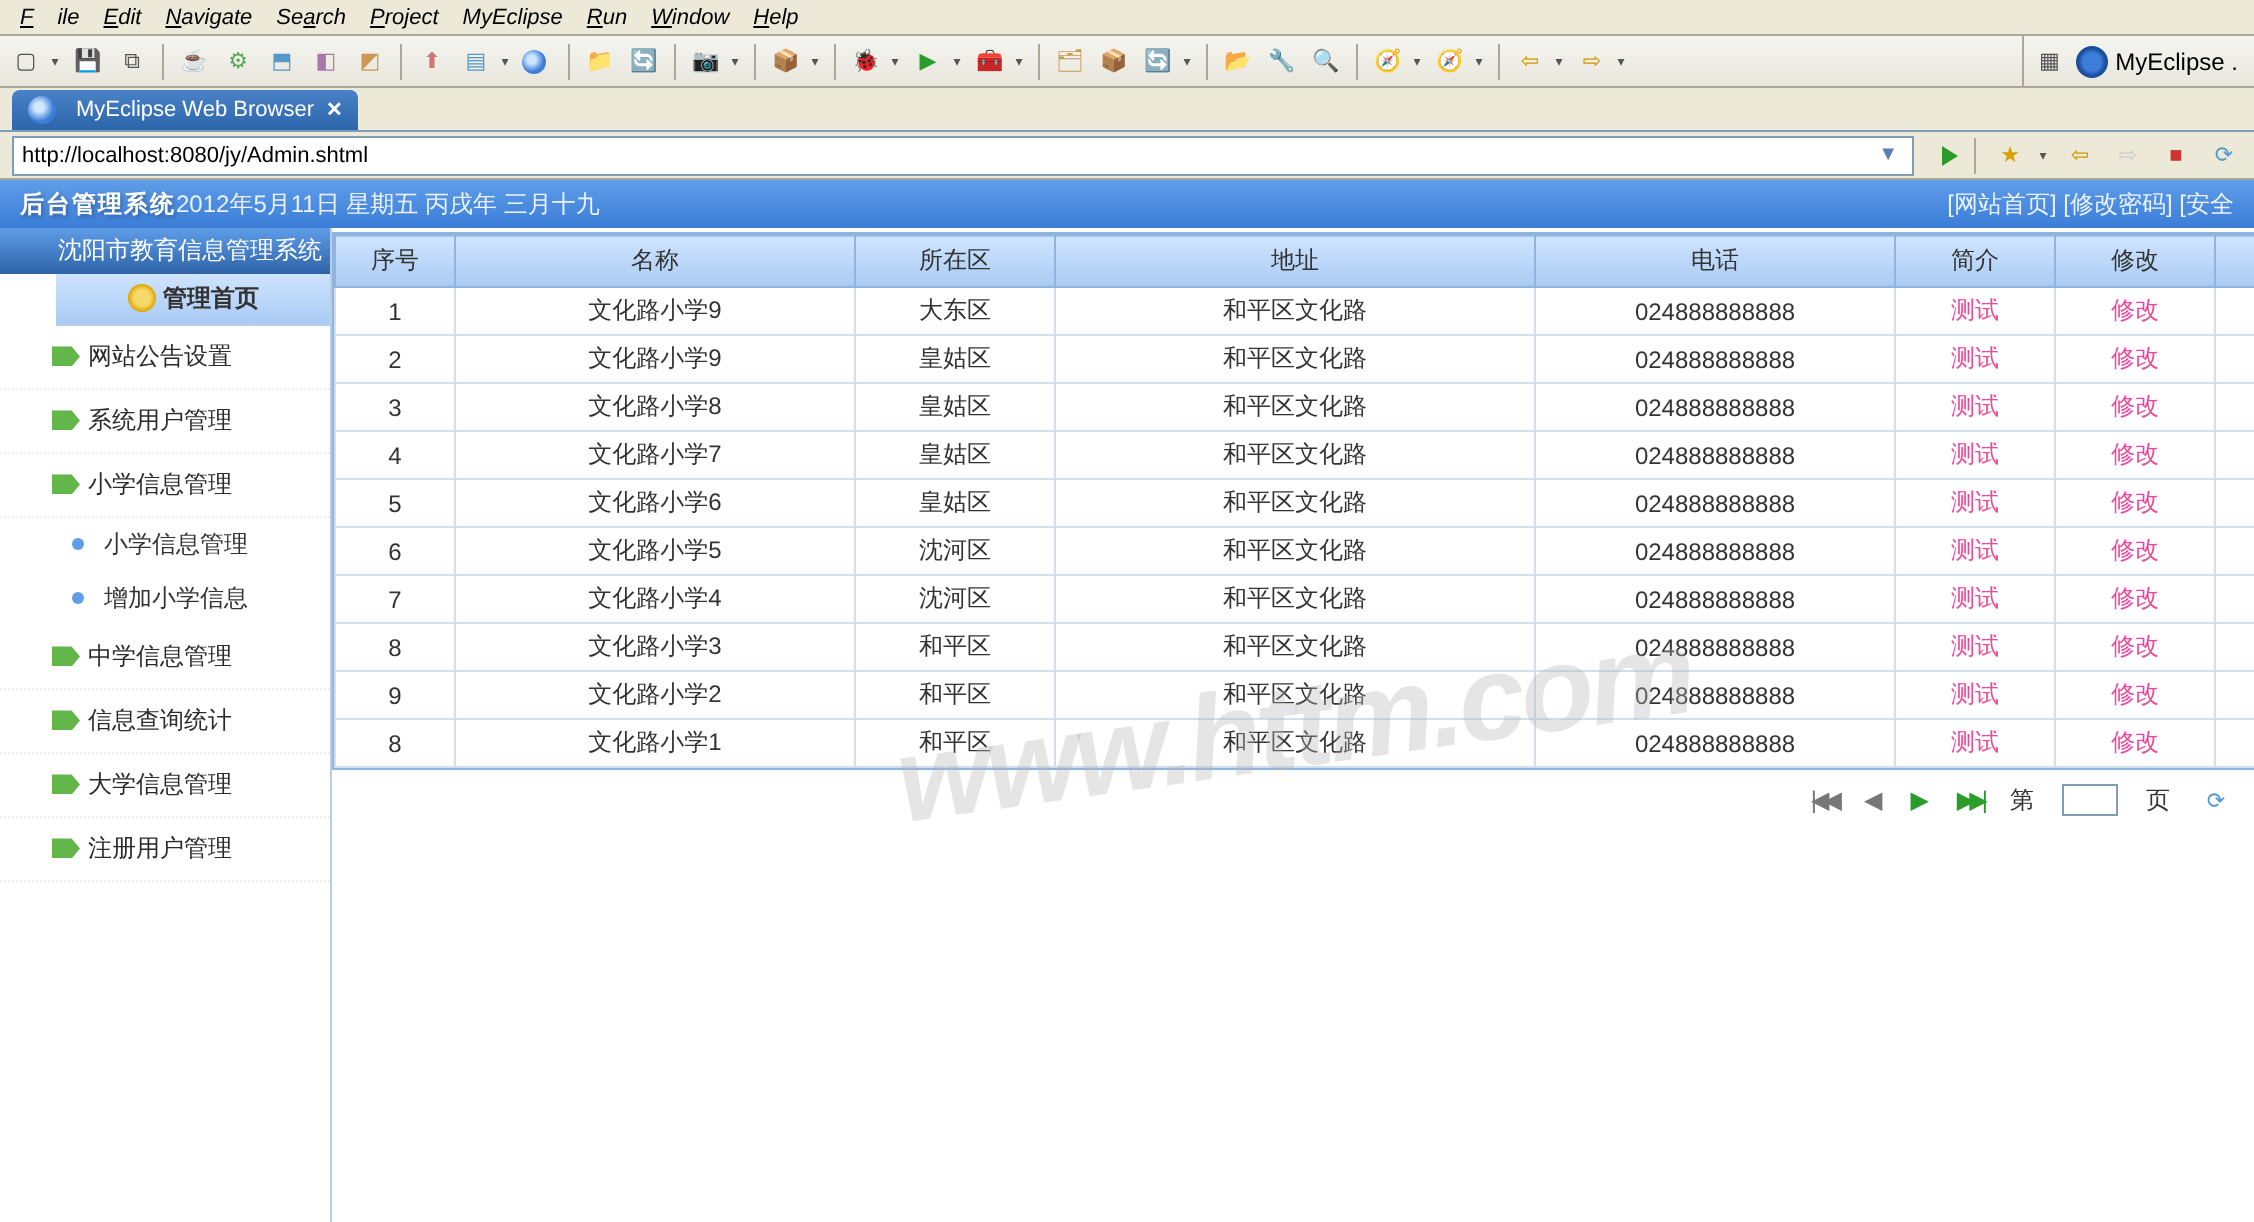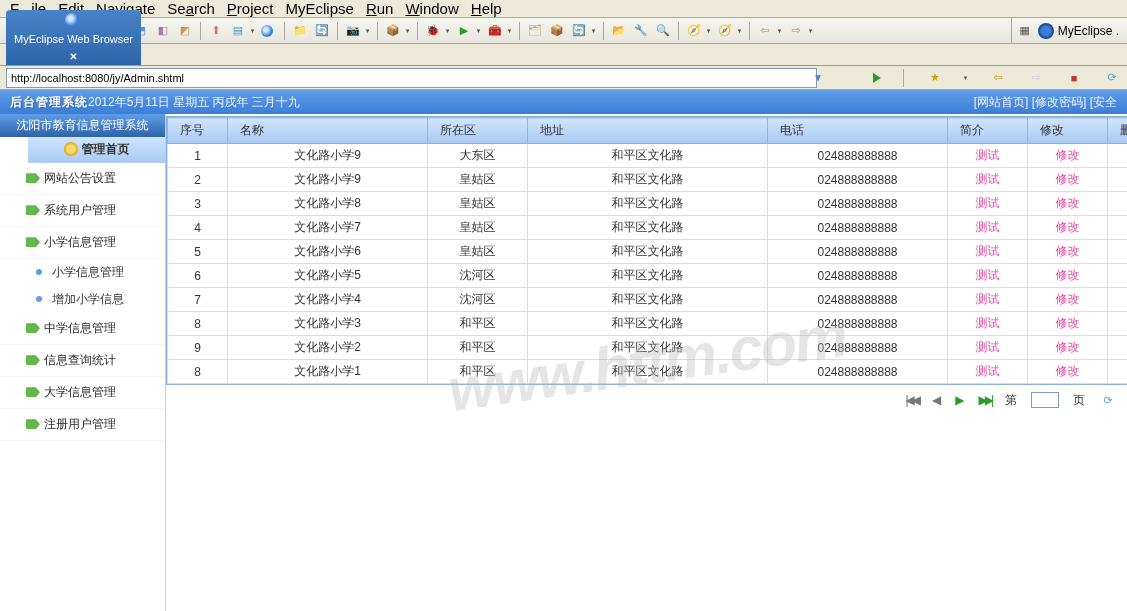--- a/index.html
+++ b/index.html
@@ -1,65 +1,65 @@
 <!DOCTYPE html>
 <html><head>
 <meta charset="utf-8">
 <style>
 * { margin: 0; padding: 0; box-sizing: border-box; }
 body { font-family: "Microsoft YaHei", SimSun, Arial, sans-serif; font-size: 12px; background: #fff; overflow: hidden; width: 1127px; height: 611px; position: relative; }
 
 
 .menubar { display: flex; background: #ece9d8; height: 18px; align-items: center; padding-left: 4px; border-bottom: 1px solid #aca899; }
-.menubar span { padding: 1px 6px; cursor: default; font-size: 15px; font-family: Tahoma, sans-serif; }
+.menubar span { padding: 1px 6px; cursor: default; font-size: 11px; font-family: Tahoma, sans-serif; font-style: italic; }
 .menubar span u { text-decoration: underline; }
 
 
 .toolbar { display: flex; align-items: center; background: linear-gradient(#f5f5f0, #e8e6dc); height: 26px; padding: 0 4px; gap: 4px; border-bottom: 1px solid #aca899; }
 .tb-btn { width: 18px; height: 18px; border: 1px solid transparent; display: inline-flex; align-items: center; justify-content: center; color: #555; font-size: 11px; }
 .tb-sep { width: 1px; height: 18px; background: #aca899; margin: 0 2px; }
 .tb-dd { width: 7px; height: 18px; display:inline-flex; align-items:center; justify-content:center; color:#555; font-size:7px; margin-left:-2px;}
 .myeclipse-badge { margin-left: auto; display: flex; align-items: center; gap: 4px; padding: 0 4px; border-left: 1px solid #aca899; height: 100%; }
 .myeclipse-icon { width:16px; height:16px; background: radial-gradient(circle at 50% 50%, #3b7dd8 40%, #1a4f9e 60%); border-radius:50%; }
 
 
 .tabbar { display: flex; align-items: flex-end; background: #ece9d8; height: 22px; padding-left: 6px; border-bottom: 1px solid #7f9db9; }
 .tab-globe { width:14px; height:14px; background: radial-gradient(circle at 40% 40%, #cfe8ff 20%, #3b7dd8 60%); border-radius:50%; margin-right:4px; }
-.tab { display: flex; align-items: center; background: linear-gradient(#4a82c8, #2d65ab); color: #fff; padding: 3px 8px; border-radius: 4px 4px 0 0; gap: 6px; font-size: 11px; flex-direction: column; }
+.tab { display: flex; align-items: center; background: linear-gradient(#4a82c8, #2d65ab); color: #fff; padding: 3px 8px; border-radius: 4px 4px 0 0; gap: 6px; font-size: 11px; }
 .tab .close-x { color:#fff; font-weight:bold; font-size:10px; cursor:pointer;}
 
 
-.addrbar { display: flex; align-items: center; background: #ece9d8; height: 24px; padding: 2px 6px; gap: 20px; border-bottom: 1px solid #aca899; }
+.addrbar { display: flex; align-items: center; background: #ece9d8; height: 24px; padding: 2px 6px; gap: 6px; border-bottom: 1px solid #aca899; }
 .addr-input { flex: 1; height: 20px; border: 1px solid #7f9db9; background: #fff; padding: 0 20px 0 4px; font-size: 11px; font-family: Tahoma, sans-serif; }
 .addr-go { width:0;height:0;border-left:8px solid #2a9c2a;border-top:5px solid transparent;border-bottom:5px solid transparent;}
 
 
 .header { display: flex; align-items: center; background: linear-gradient(#5f9de8, #3b7dd8); color: #fff; height: 24px; padding: 0 10px; font-size: 12px; }
 .header-logo { font-weight: bold; letter-spacing: 1px; color:#fff; text-shadow: 1px 1px 2px rgba(0,0,0,0.3);}
 .header-date { flex:1; color:#eaf2ff; }
 .header-links { color:#eaf2ff; }
 .header-links span { cursor:pointer; }
 
 
 .main { display: flex; height: calc(611px - 18px - 26px - 22px - 24px - 24px); }
 
 
 .sidebar { width: 166px; background: #fff; border-right: 1px solid #b8cde6; display:flex; flex-direction:column; }
-.sidebar-title { background: linear-gradient(#5f9de8,#2e63a7); color:#fff; text-align:center; padding: 3px 4px; font-size:12px; line-height:1.4; }
+.sidebar-title { background: linear-gradient(#5f9de8,#2e63a7); color:#fff; text-align:right; padding: 3px 4px; font-size:12px; line-height:1.4; }
 .sidebar-home { display:flex; align-items:center; justify-content:center; gap:4px; background: linear-gradient(#cfe4ff,#a9cbf3); padding: 4px 6px; font-size:12px; border-bottom:1px solid #b8cde6; font-weight:bold; color:#333;margin-left:28px; }
 .sb-item { display:flex; align-items:center; gap:8px; padding: 7px 6px 7px 44px; font-size:12px; color:#2a2a2a; cursor:pointer; position:relative; border-bottom: 1px dotted #eee; }
 .sb-item::before { content:""; position:absolute; left:26px; width:14px; height:10px; background:#62b64a; clip-path: polygon(0 0, 70% 0, 100% 50%, 70% 100%, 0 100%);}
 .sb-sub { display:flex; align-items:center; gap:6px; padding: 5px 6px 5px 36px; font-size:12px; color:#333; cursor:pointer; }
 .sb-sub .dot { width:6px;height:6px;border-radius:50%; background:#5f9de8; margin-right:4px;}
 
 
 .content { flex:1; position:relative; background:#fff; overflow:hidden; }
 .grid { border:1px solid #8fb4dd; margin: 2px 0 0 0; }
 table.data { width:100%; border-collapse: collapse; table-layout: fixed; }
-table.data th { background: linear-gradient(#cfe4ff,#a9cbf3); color:#333; font-weight:normal; font-size:12px; padding:4px 12px; border:1px solid #8fb4dd; text-align:left; }
+table.data th { background: linear-gradient(#cfe4ff,#a9cbf3); color:#333; font-weight:normal; font-size:12px; padding:4px 12px; border:1px solid #8fb4dd; text-align:center; }
 table.data td { font-size:12px; padding:3px 2px; border:1px solid #d0deee; text-align:center; color:#333; background:#fff; }
 table.data td.link { color:#ec4899; cursor:pointer;}
 
 
 .watermark { position:absolute; left:50%; top:50%; transform: translate(-50%,-50%) rotate(-8deg); font-size:60px; font-weight:bold; color:rgba(180,180,180,0.35); font-style:italic; letter-spacing:-2px; pointer-events:none; white-space:nowrap; font-family: Arial, sans-serif; }
 
 
 .pager { display:flex; align-items:center; justify-content:flex-end; gap:14px; padding:6px 10px; font-size:12px; color:#333; }
 .pager .pg-btn { color:#2a9c2a; cursor:pointer; font-size:12px; }
 .pager input { width:28px; height:16px; border:1px solid #7f9db9; font-size:11px; text-align:center; }

